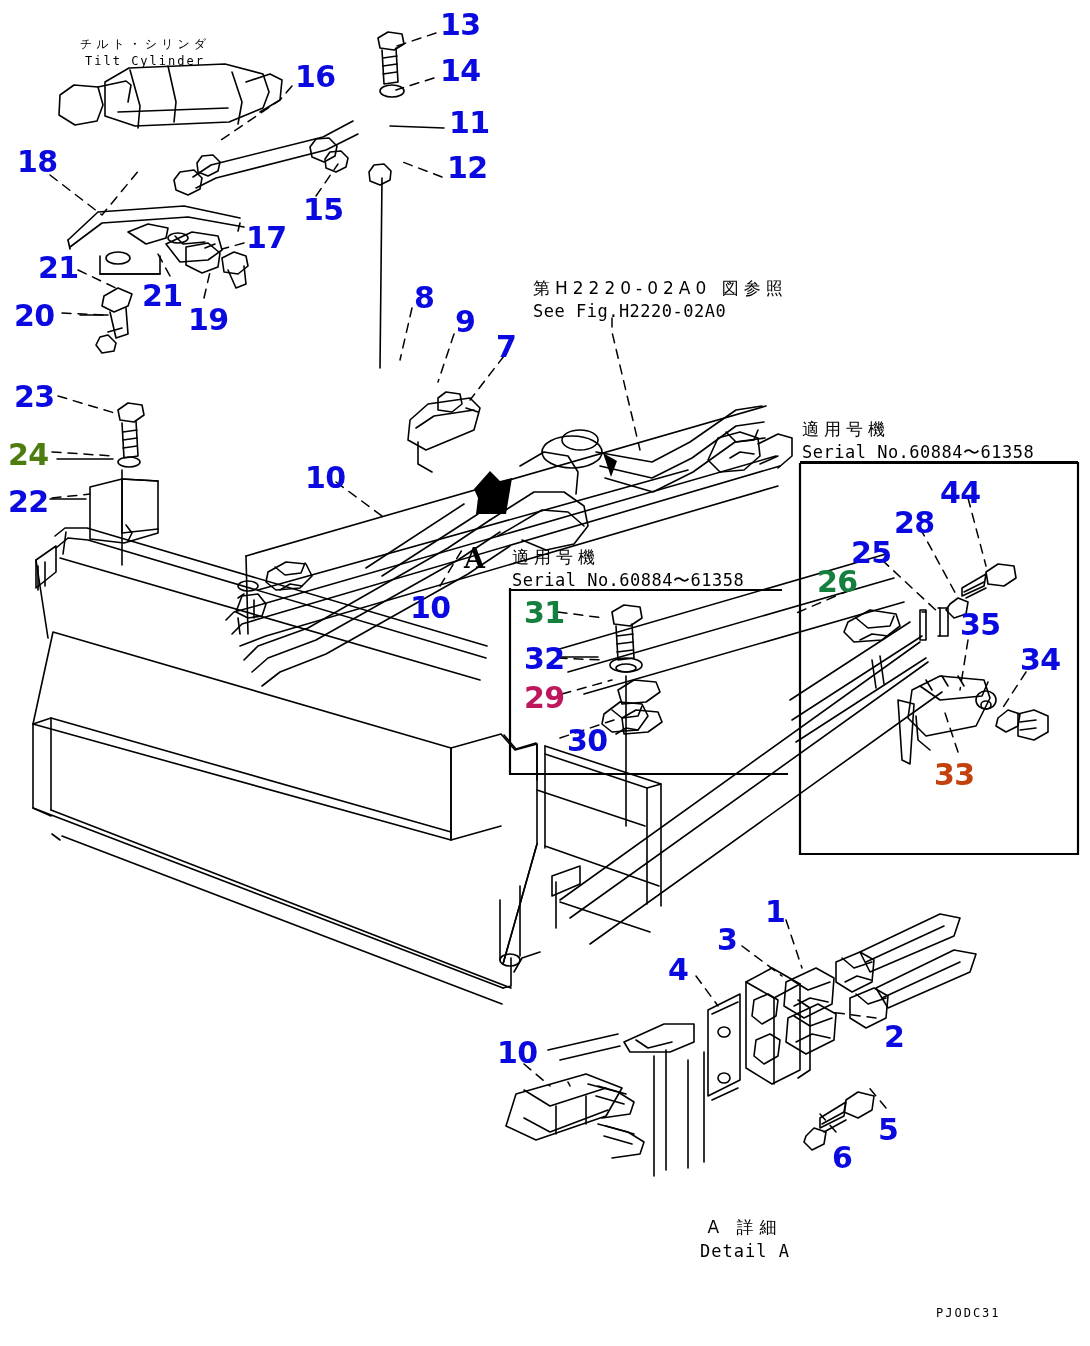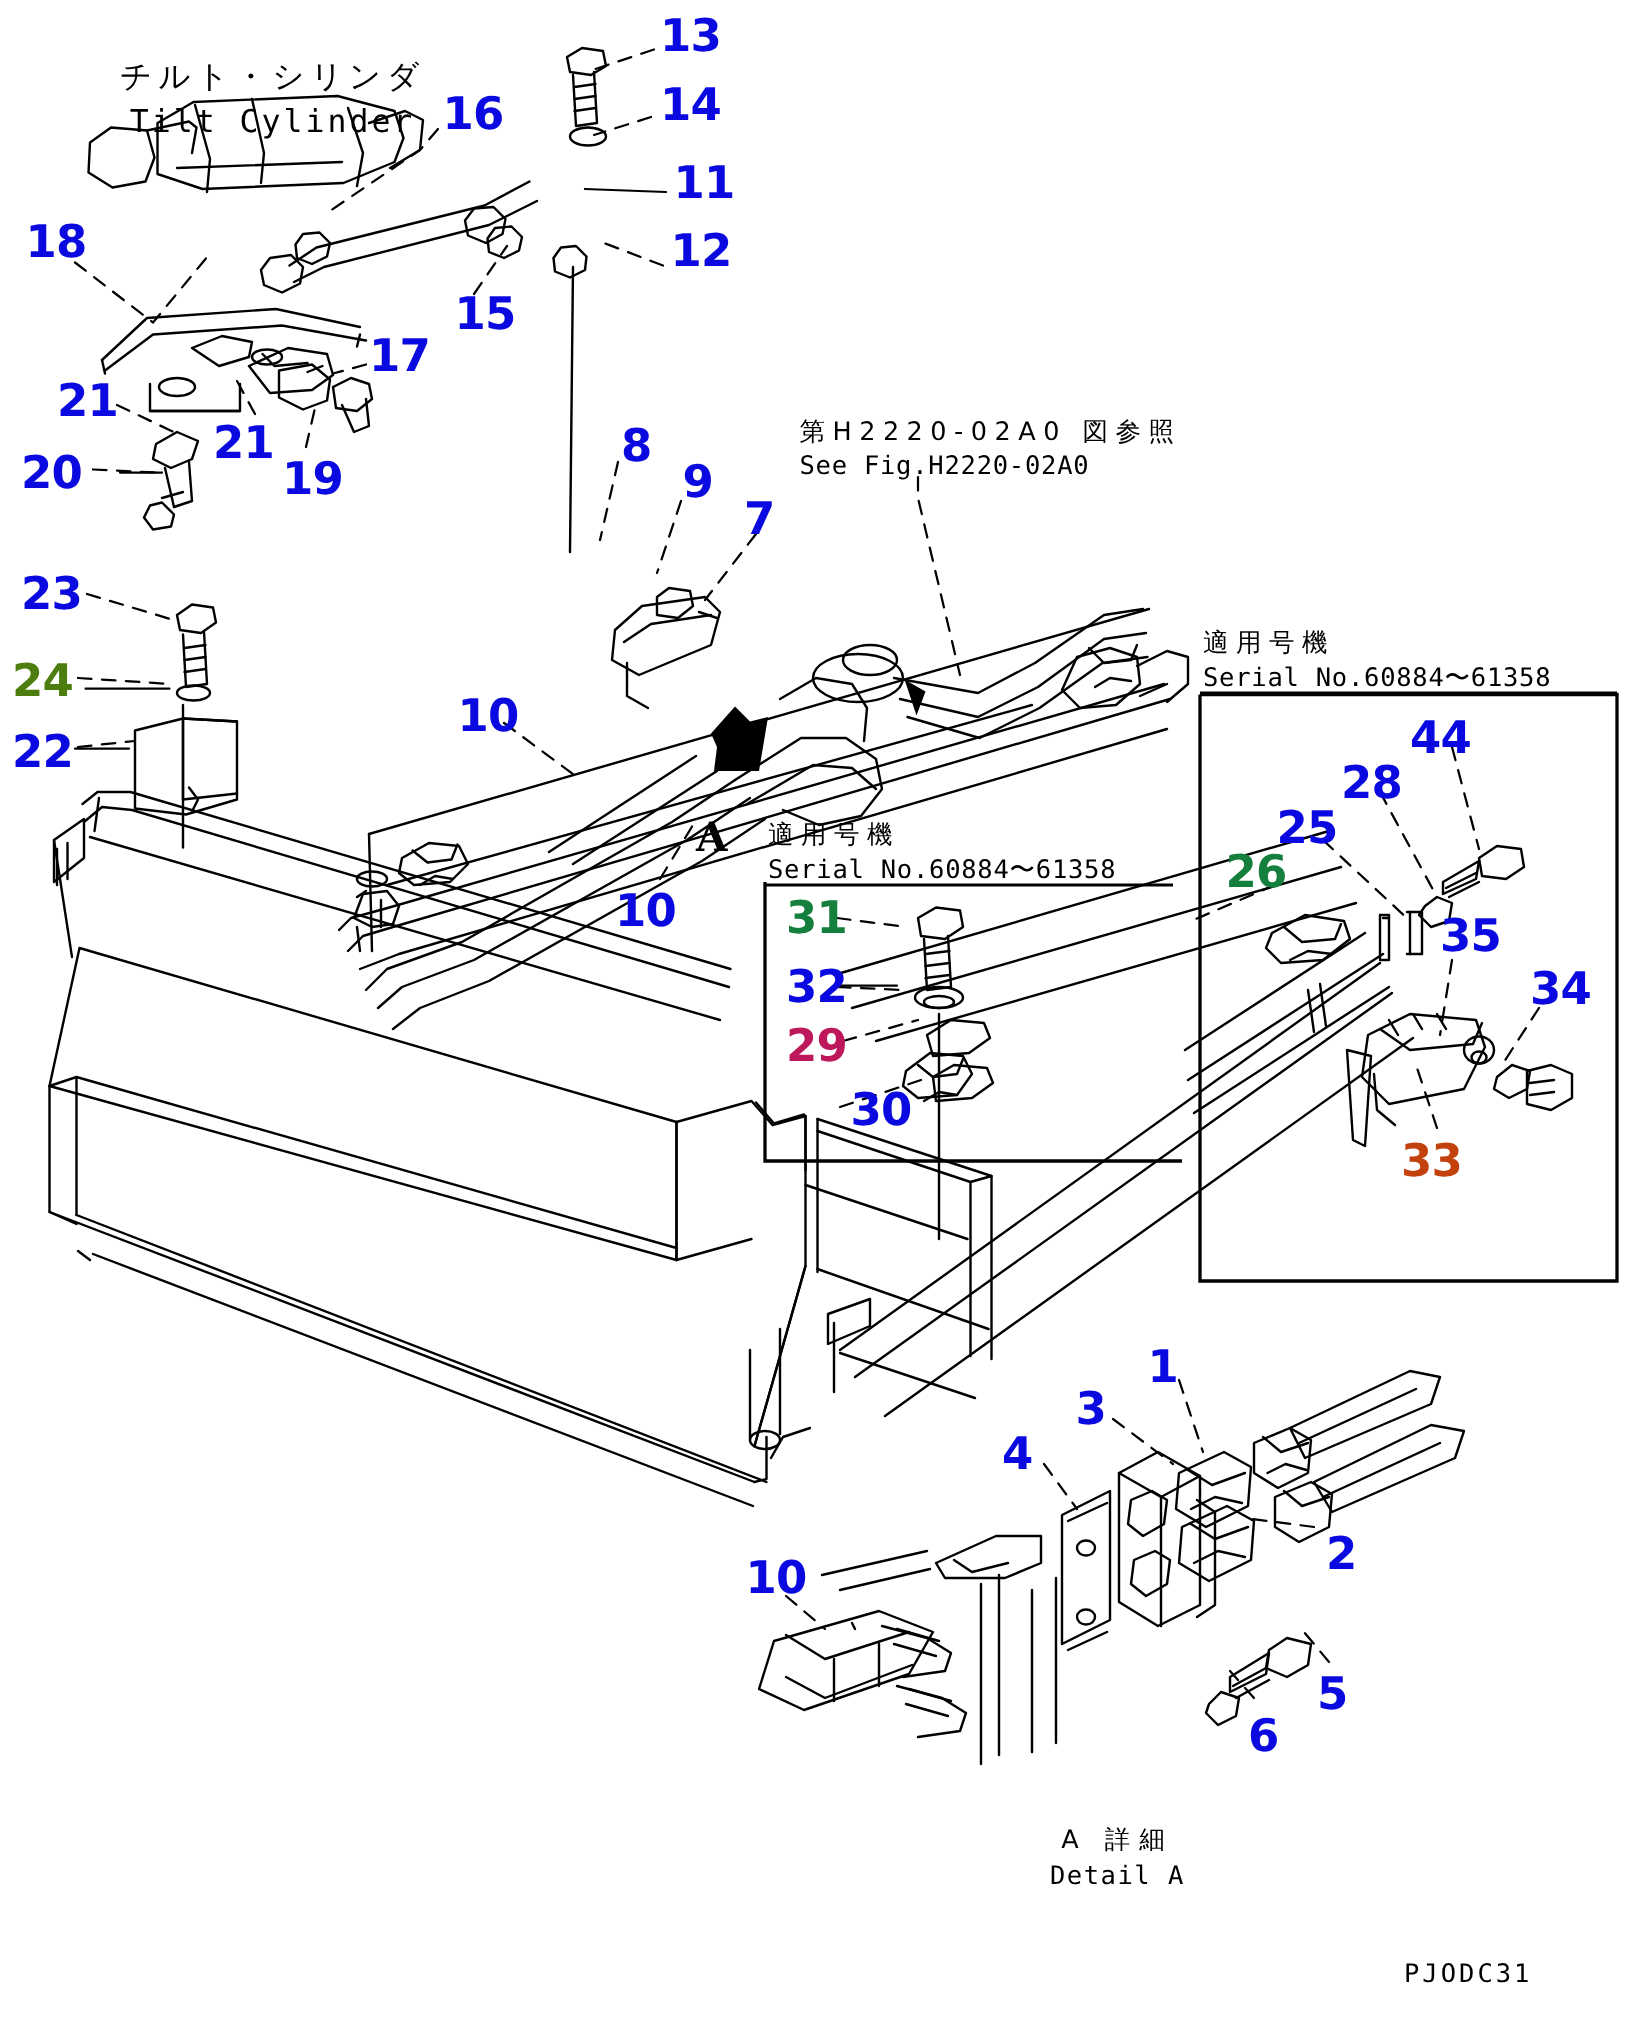--- a/index.html
+++ b/index.html
@@ -51,39 +51,39 @@
     color:#000;
     font-family:"DejaVu Serif","Liberation Serif",serif;
     font-weight:bold;
     font-size:27px;
     line-height:1;
   }
   .sheetcode{
     position:absolute;
     color:#000;
     font-family:"DejaVu Sans Mono","Liberation Mono",monospace;
-    font-size:17px;
+    font-size:12px;
     letter-spacing:2px;
   }
   .cap{
     position:absolute;
     color:#000;
     font-family:"DejaVu Sans Mono","Liberation Mono",monospace;
     font-size:17px;
     line-height:1.4;
     text-align:center;
     white-space:pre;
     letter-spacing:1px;
   }
   .cap .jp{font-family:"DejaVu Sans","Liberation Sans",sans-serif;letter-spacing:6px;}
   .tc-label{
     position:absolute;
     color:#000;
     font-family:"DejaVu Sans Mono","Liberation Mono",monospace;
-    font-size:21px;
+    font-size:12px;
     line-height:1.45;
     white-space:pre;
     text-align:center;
     letter-spacing:2px;
   }
   .tc-label .jp{font-family:"DejaVu Sans","Liberation Sans",sans-serif;letter-spacing:4px;}
 </style>
 </head>
 <body>
 

